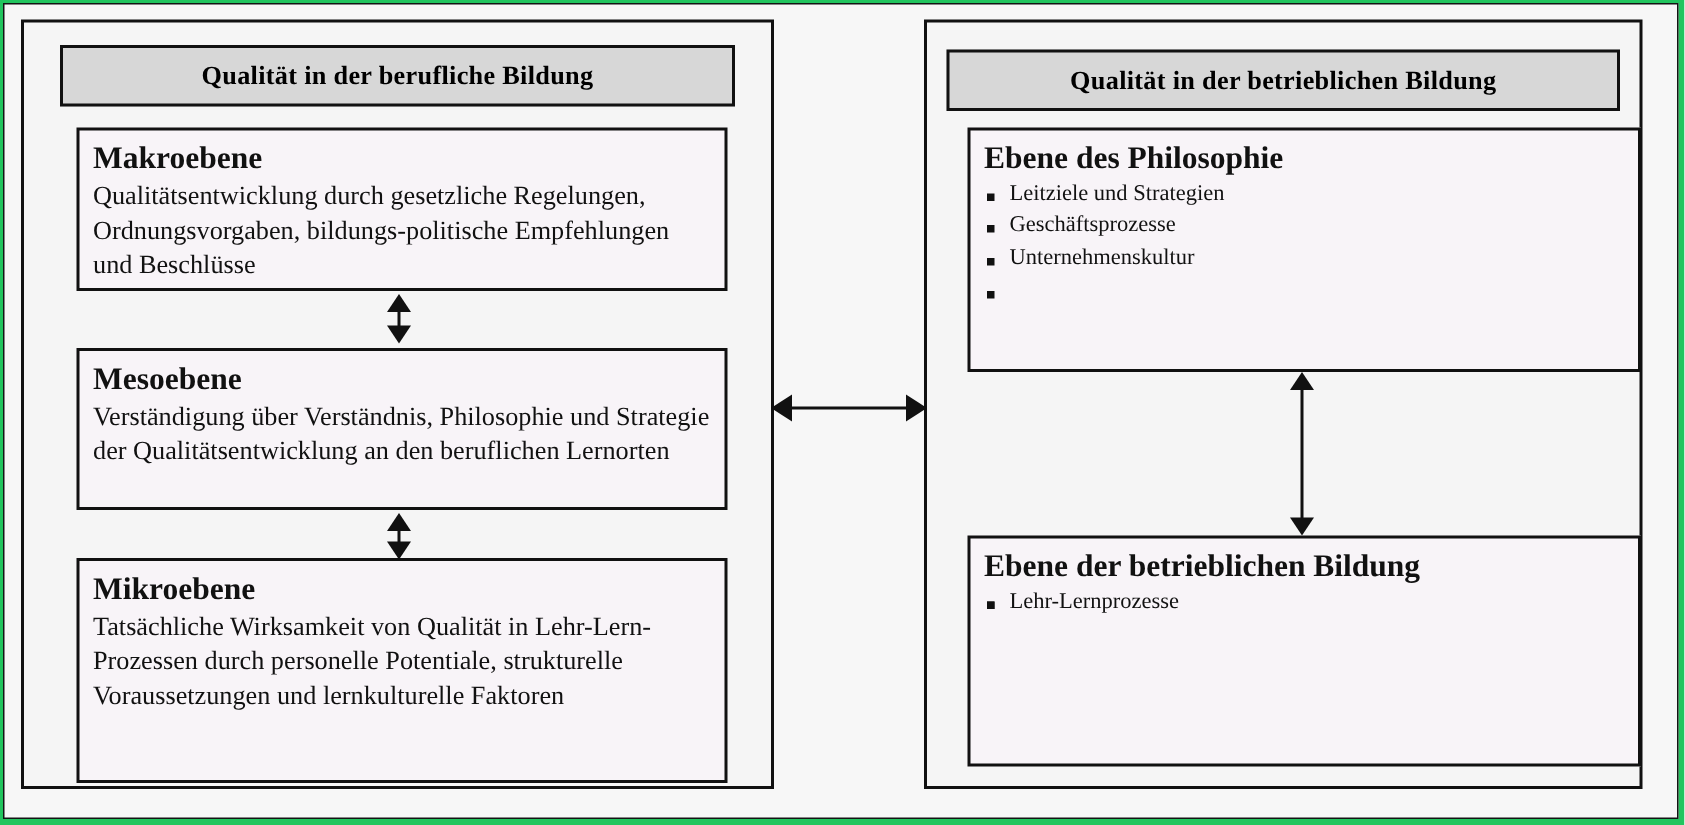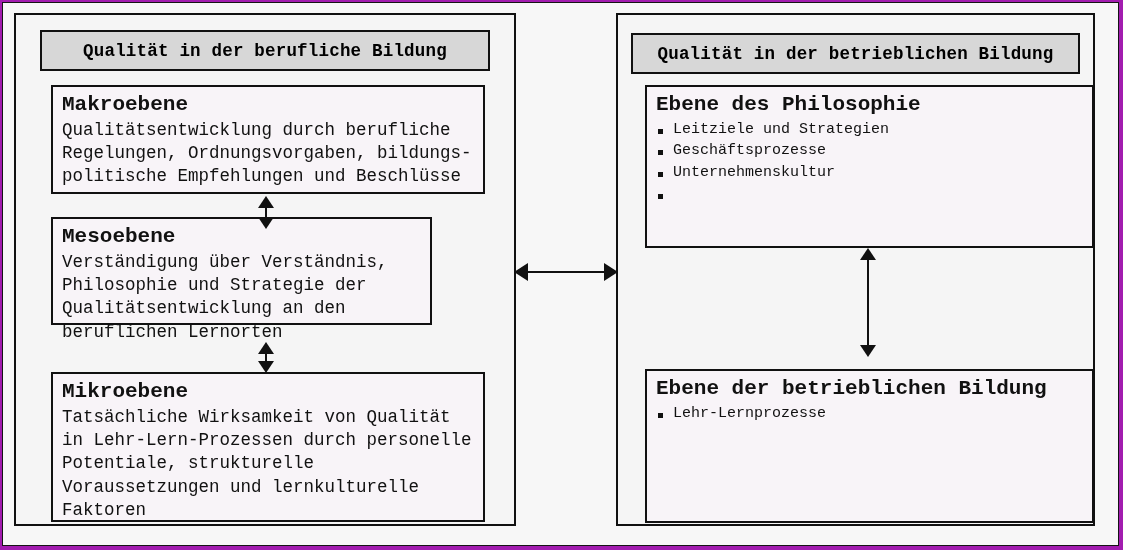--- a/index.html
+++ b/index.html
@@ -7,24 +7,23 @@
     padding: 0;
     background: #ffffff;
   }
   body {
     font-family: "Liberation Serif", "DejaVu Serif", serif;
   }
   #canvas {
     position: relative;
     width: 1123px;
     height: 550px;
-    background: #a21caf;
+    background: #22c55e;
     box-sizing: border-box;
     overflow: hidden;
-    font-family: Liberation Mono, monospace;
   }
   
   .outer-frame {
     position: absolute;
     left: 2px;
     top: 2px;
     width: 1117px;
     height: 544px;
     border: 1px solid #141414;
     box-sizing: border-box;
@@ -96,26 +95,26 @@
     height: 5px;
     background: #111111;
   }
   .bullets li .cont {
     display: block;
     padding-left: 0;
   }
 
   
   #box-makro { left: 51px; top: 85px; width: 434px; height: 109px; }
-  #box-meso  { left: 51px; top: 217px; width: 381px; height: 108px; }
+  #box-meso  { left: 51px; top: 232px; width: 434px; height: 108px; }
   #box-mikro { left: 51px; top: 372px; width: 434px; height: 150px; }
 
   
   #box-unternehmen { left: 645px; top: 85px;  width: 449px; height: 163px; }
-  #box-bildung     { left: 645px; top: 357px; width: 449px; height: 154px; margin-top: 12px; }
+  #box-bildung     { left: 645px; top: 357px; width: 449px; height: 154px; }
 
   
   .arrow { position: absolute; }
   .arrow .shaft-v {
     position: absolute;
     left: 50%;
     transform: translateX(-50%);
     width: 2px;
     background: #111111;
   }
@@ -176,21 +175,21 @@
 
 <div id="canvas">
   <div class="outer-frame"></div>
 
   <div class="panel" id="panel-left"></div>
 
   <div class="title-bar" id="title-left">Qualität in der berufliche Bildung</div>
 
   <div class="box" id="box-makro">
     <div class="box-title">Makroebene</div>
-    <div class="box-body">Qualitätsentwicklung durch berufliche Regelungen, Ordnungsvorgaben, bildungs-politische Empfehlungen und Beschlüsse</div>
+    <div class="box-body">Qualitätsentwicklung durch gesetzliche Regelungen, Ordnungsvorgaben, bildungs-politische Empfehlungen und Beschlüsse</div>
   </div>
 
   <div class="box" id="box-meso">
     <div class="box-title">Mesoebene</div>
     <div class="box-body">Verständigung über  Verständnis, Philosophie und Strategie der Qualitätsentwicklung an den beruflichen Lernorten</div>
   </div>
 
   <div class="box" id="box-mikro">
     <div class="box-title">Mikroebene</div>
     <div class="box-body">Tatsächliche Wirksamkeit von Qualität in Lehr-Lern-Prozessen durch personelle Potentiale, strukturelle Voraussetzungen und lernkulturelle Faktoren</div>

